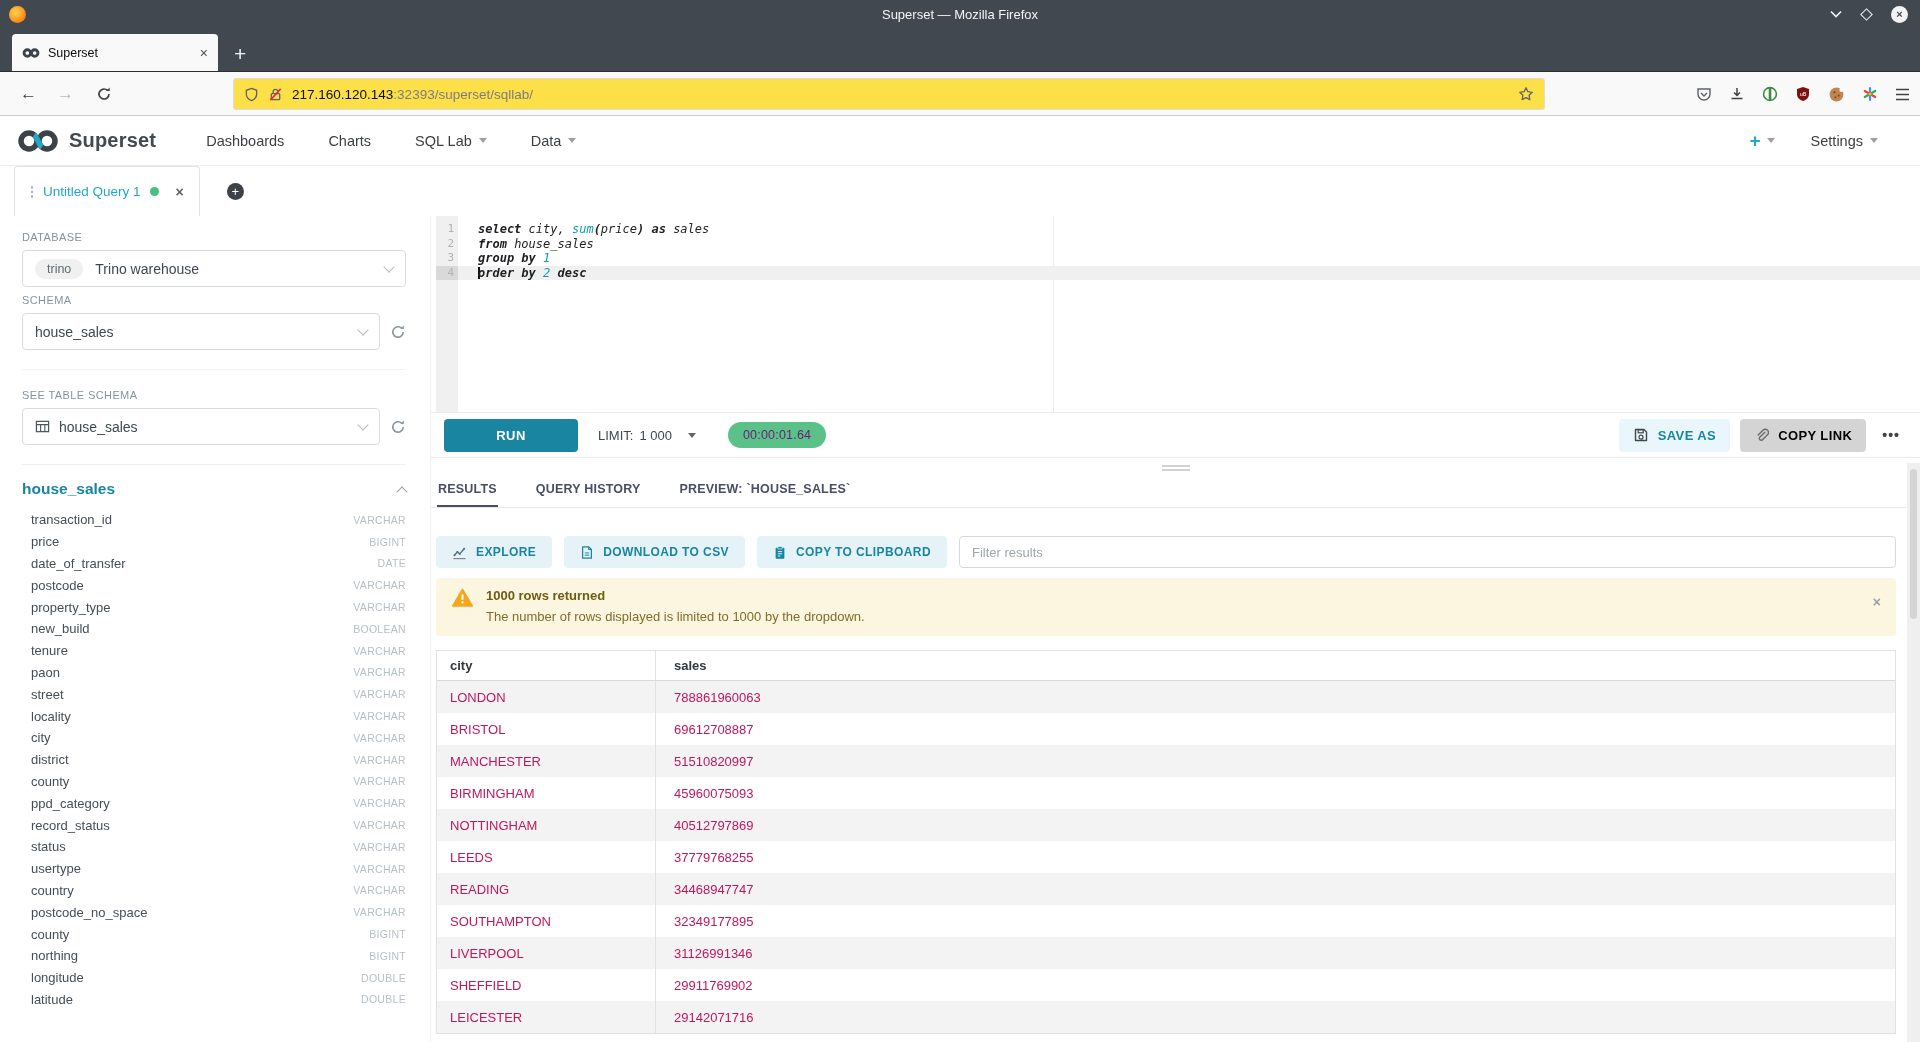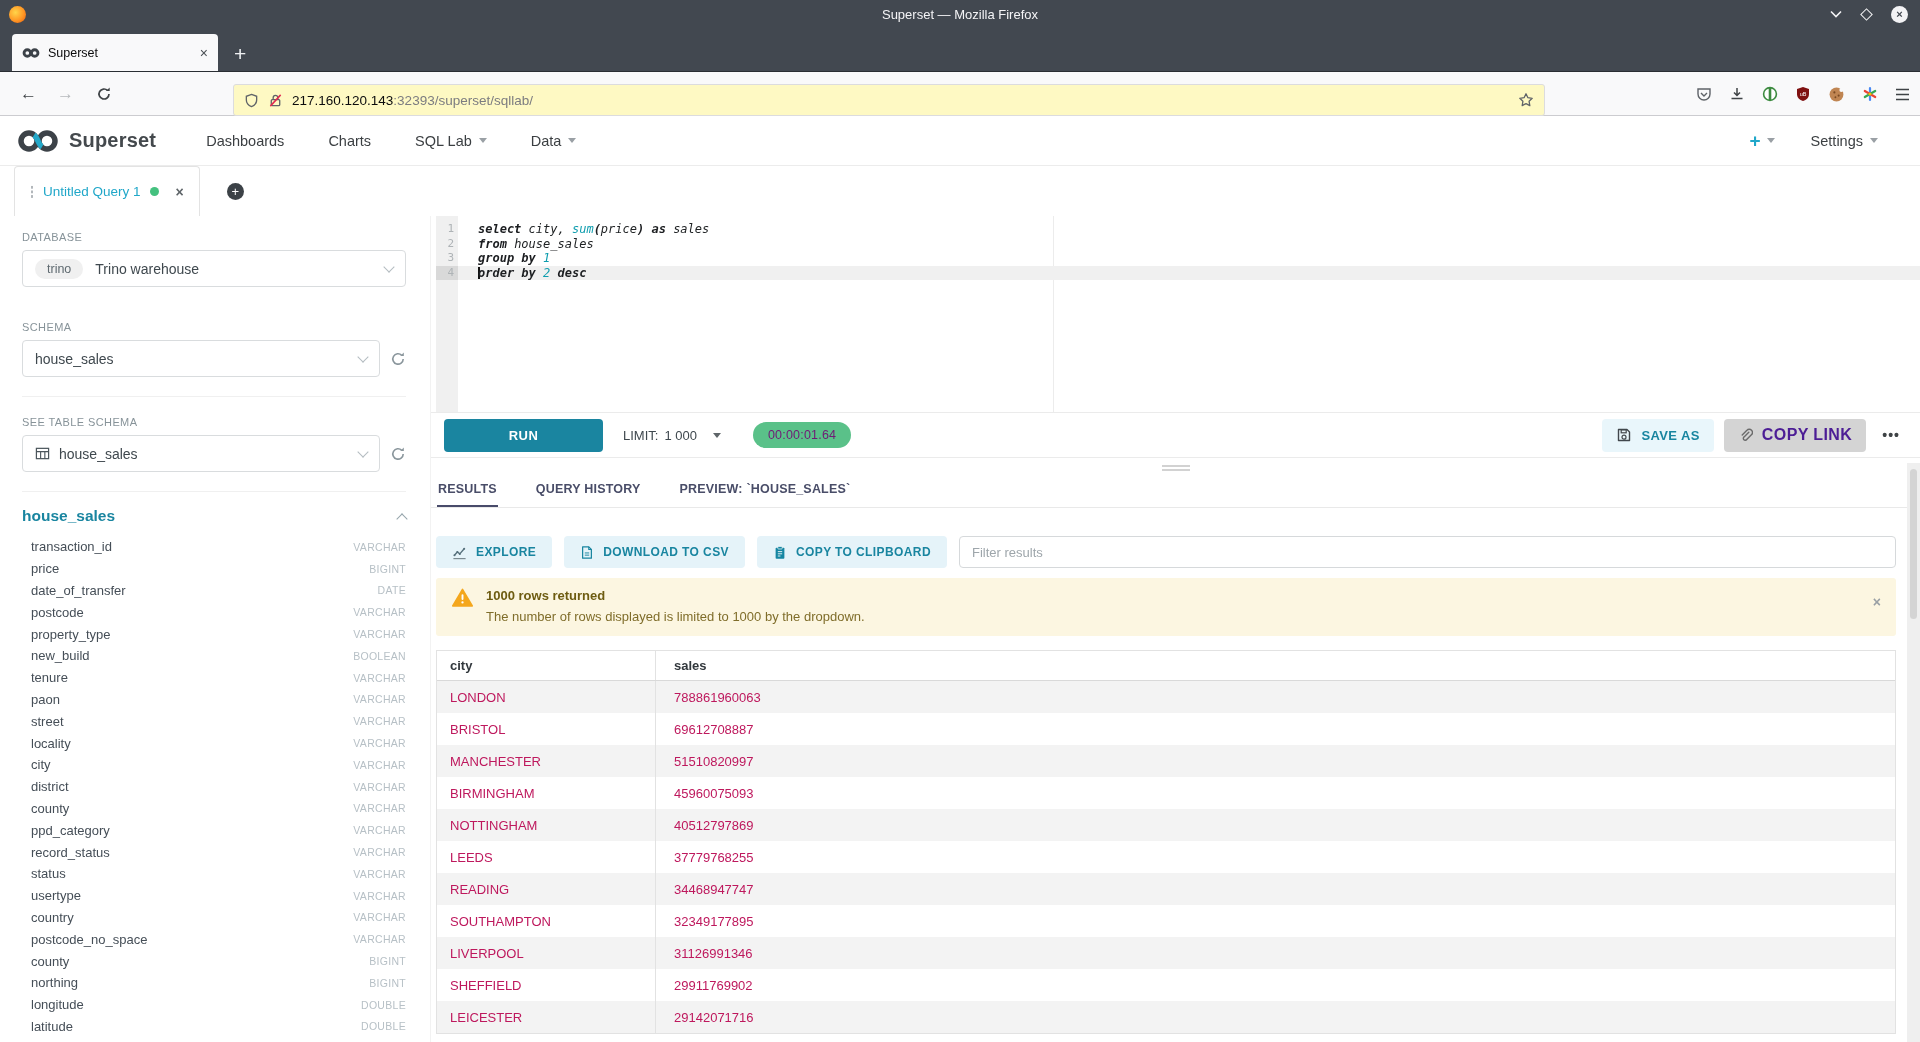--- a/index.html
+++ b/index.html
@@ -19,21 +19,21 @@
   .tabbar { height:44px; background:#424850; display:flex; align-items:flex-end; border-bottom:1px solid #2a2e33; }
   .ff-tab { width:206px; height:37px; margin-left:12px; background:#f9f9fa; border-radius:4px 4px 0 0;
             display:flex; align-items:center; padding:0 10px; gap:8px; }
   .ff-tab-title { font-size:12.5px; color:#0c0c0d; flex:1; }
   .tab-x { color:#4a4f54; font-size:14px; }
   .newtab-btn { color:#eef0f2; font-size:21px; font-weight:300; margin:0 0 7px 16px; line-height:1; }
 
   .navbar { height:44px; background:#f9f9fa; border-bottom:1px solid #ccccd0; display:flex; align-items:center; position:relative; }
   .nav-icon { font-size:17px; color:#3f4346; margin-left:20px; }
   .nav-icon.disabled { color:#b6b9bc; }
-  .urlbar { position:absolute; left:233px; top:12px; width:1312px; height:32px; background:#fef9c3;
+  .urlbar { position:absolute; left:233px; top:6px; width:1312px; height:32px; background:#fde047;
             border:1px solid #dcdcde; border-radius:3px; display:flex; align-items:center; padding:0 10px; gap:9px; }
   .url-host { font-size:13.5px; color:#0c0c0d; }
   .url-rest { font-size:13.5px; color:#7c7c80; }
   .url-star { margin-left:auto; }
   .ext-icons { position:absolute; right:10px; top:6px; height:32px; display:flex; align-items:center; gap:17px; }
   .ext-icons > span { display:flex; }
 
   
   .appheader { height:50px; background:#fff; border-bottom:1px solid #ececec; display:flex; align-items:center; padding:0 16px; }
   .brand { display:flex; align-items:center; gap:9px; }
@@ -56,21 +56,21 @@
   .query-tab-close { color:#5f6569; font-size:14px; font-weight:bold; margin-left:8px; }
   .add-tab { width:17px; height:17px; border-radius:50%; background:#3c4247; color:#fff; font-size:13px;
              display:flex; align-items:center; justify-content:center; align-self:center; margin-left:27px; line-height:1; }
 
   
   .main { display:flex; height:826px; }
 
   
   .sidebar { width:430px; min-width:430px; padding:15px 24px 0 22px; }
   .side-label { font-size:11px; color:#879399; letter-spacing:.4px; margin-bottom:7px; }
-  .select-row { display:flex; align-items:center; gap:10px; margin-bottom:34px; }
+  .select-row { display:flex; align-items:center; gap:10px; margin-bottom:7px; }
   .select { flex:1; height:37px; border:1px solid #d9dcde; border-radius:4px; background:#fff;
             display:flex; align-items:center; padding:0 12px; font-size:14px; color:#3f484e; }
   .tag { background:#f0f0f0; border-radius:11px; padding:3px 12px; font-size:12.5px; color:#5f6a70; margin-right:12px; }
   .chev { width:8px; height:8px; border-right:1.6px solid #b4bcc1; border-bottom:1.6px solid #b4bcc1;
           transform:rotate(45deg); margin-left:auto; margin-top:-4px; }
   .chev-up { width:8px; height:8px; border-right:1.7px solid #95a4ab; border-bottom:1.7px solid #95a4ab;
              transform:rotate(-135deg); margin-top:5px; }
   .divider { height:1px; background:#f0f0f0; margin:19px 0; }
   .tbl-heading-row { display:flex; align-items:center; justify-content:space-between; margin-top:-4px; }
   .tbl-heading { color:#1985a0; font-size:15.5px; font-weight:bold; }
@@ -89,31 +89,31 @@
   .code { position:absolute; left:27px; right:0; top:0; bottom:0; padding-top:6px; }
   .code-line { height:14.6px; line-height:14.6px; padding-left:20px; white-space:pre; color:#202325; position:relative;font-style:italic; }
   .code-line.active { background:#f0f0f0; }
   .tok-kw { font-weight:bold; color:#1c1e21; }
   .tok-fn, .tok-num { color:#0e9dae; }
   .cursor { display:inline-block; width:1.5px; height:12px; background:#111; vertical-align:-2px; margin-right:-1.5px; }
   .print-margin { position:absolute; left:622px; top:0; bottom:0; width:1px; background:#ececec; }
 
   
   .runbar { height:45px; display:flex; align-items:center; padding:0 14px 0 13px; border-bottom:1px solid #ebebeb; }
-  .run-btn { width:159px; height:33px; background:#1a85a0; border-radius:4px; color:#fff; font-size:13px;
+  .run-btn { width:134px; height:33px; background:#1a85a0; border-radius:4px; color:#fff; font-size:13px;
              font-weight:bold; letter-spacing:.4px; display:flex; align-items:center; justify-content:center; }
   .limit-group { display:flex; align-items:center; margin-left:20px; gap:6px; font-size:13px; color:#3f484e; }
   .limit-caret { width:0; height:0; border-left:4px solid transparent; border-right:4px solid transparent;
                  border-top:5px solid #5f6569; margin-left:10px; }
   .timer-pill { margin-left:32px; height:26px; border-radius:13px; background:#5ac189; color:#701a75;
                 font-size:12.5px; display:flex; align-items:center; padding:0 15px; letter-spacing:.2px; }
   .runbar-right { margin-left:auto; display:flex; align-items:center; gap:10px; }
   .saveas-btn { height:33px; border-radius:4px; background:#e9f6fb; color:#1985a0; font-size:13px; font-weight:bold;
                 letter-spacing:.4px; display:flex; align-items:center; gap:9px; padding:0 14px; }
-  .copylink-btn { height:33px; border-radius:4px; background:#d4d4d4; color:#4c1d95; font-size:16px; font-weight:bold;
+  .copylink-btn { height:33px; border-radius:4px; background:#d4d4d4; color:#000000; font-size:13px; font-weight:bold;
                   letter-spacing:.4px; display:flex; align-items:center; gap:9px; padding:0 14px; }
   .more-btn { font-size:14px; font-weight:bold; color:#3f4346; letter-spacing:1px; padding:0 6px; }
 
   
   .handle-row { height:22px; position:relative; }
   .drag-handle { position:absolute; left:50%; top:7px; transform:translateX(-50%); width:28px; }
   .drag-handle i { display:block; height:1.5px; background:#d2d2d2; margin-bottom:2.6px; }
   .resulttabs { height:28px; display:flex; gap:37px; padding-left:6px; border-bottom:1px solid #e9e9e9; }
   .rtab { font-size:12.5px; font-weight:600; color:#494d68; letter-spacing:.2px; padding:2px 1px 0; }
   .rtab.active { border-bottom:2px solid #484b6a; }

